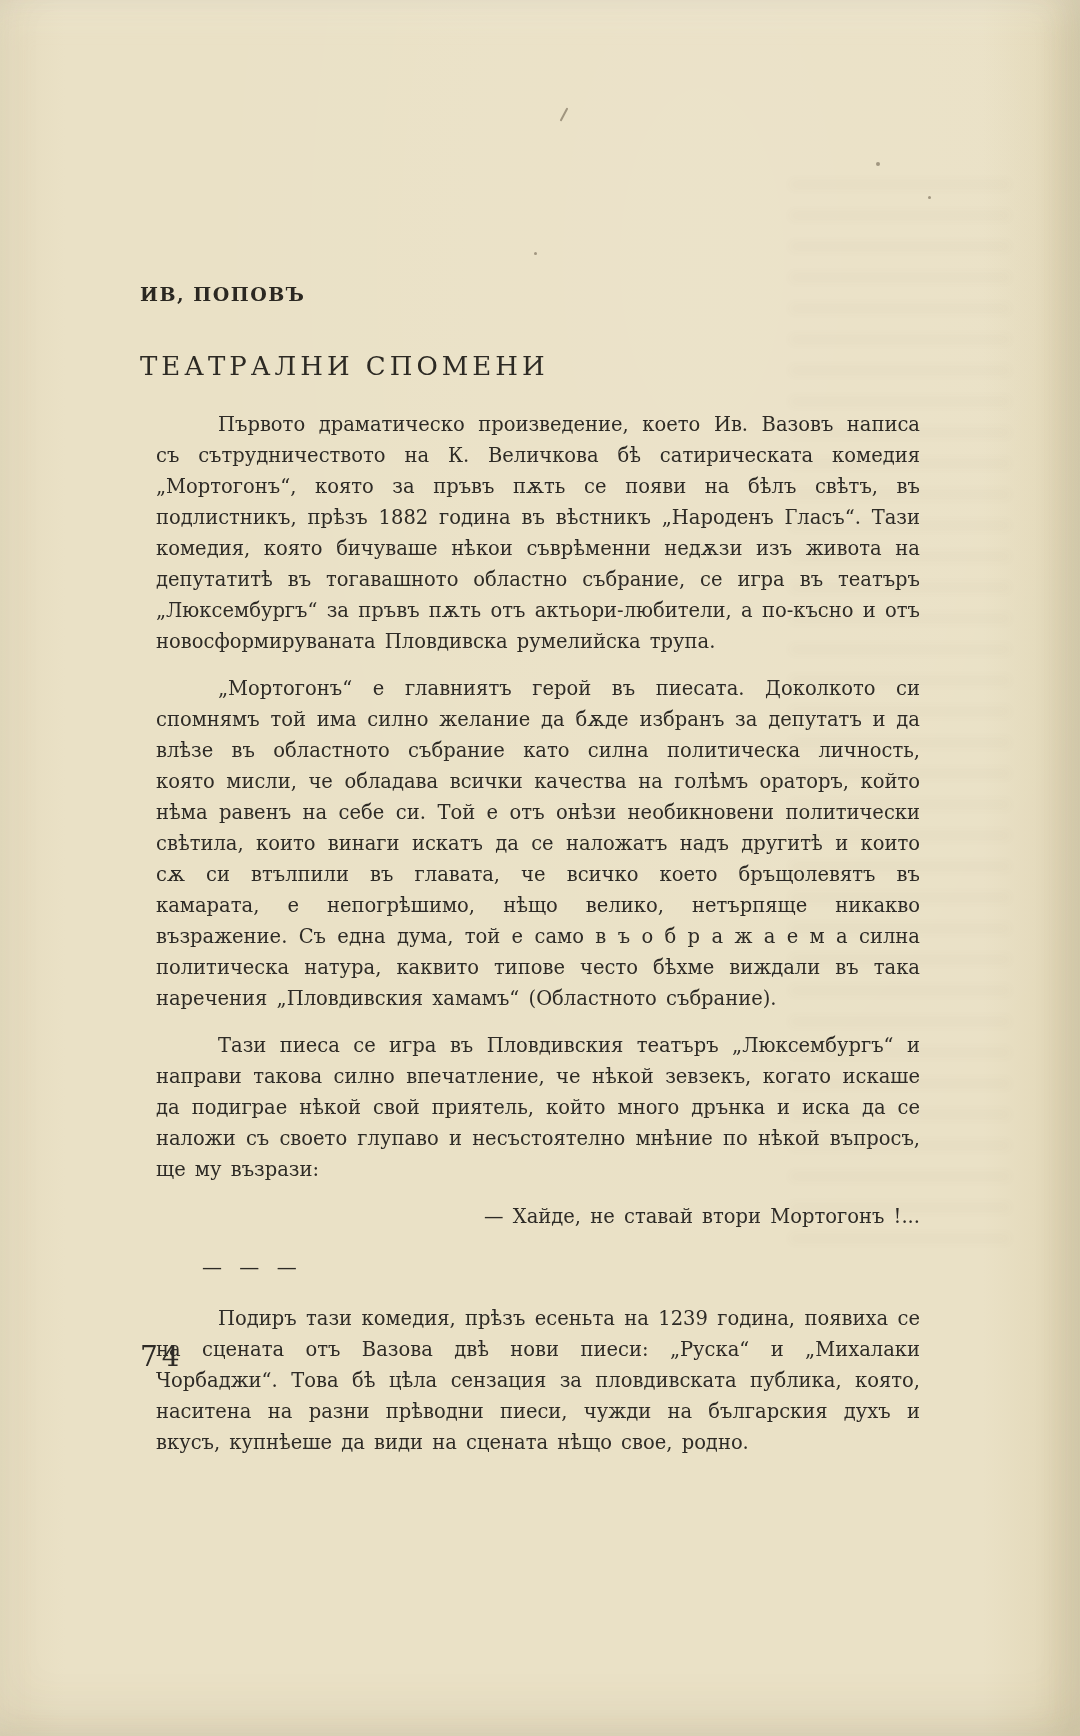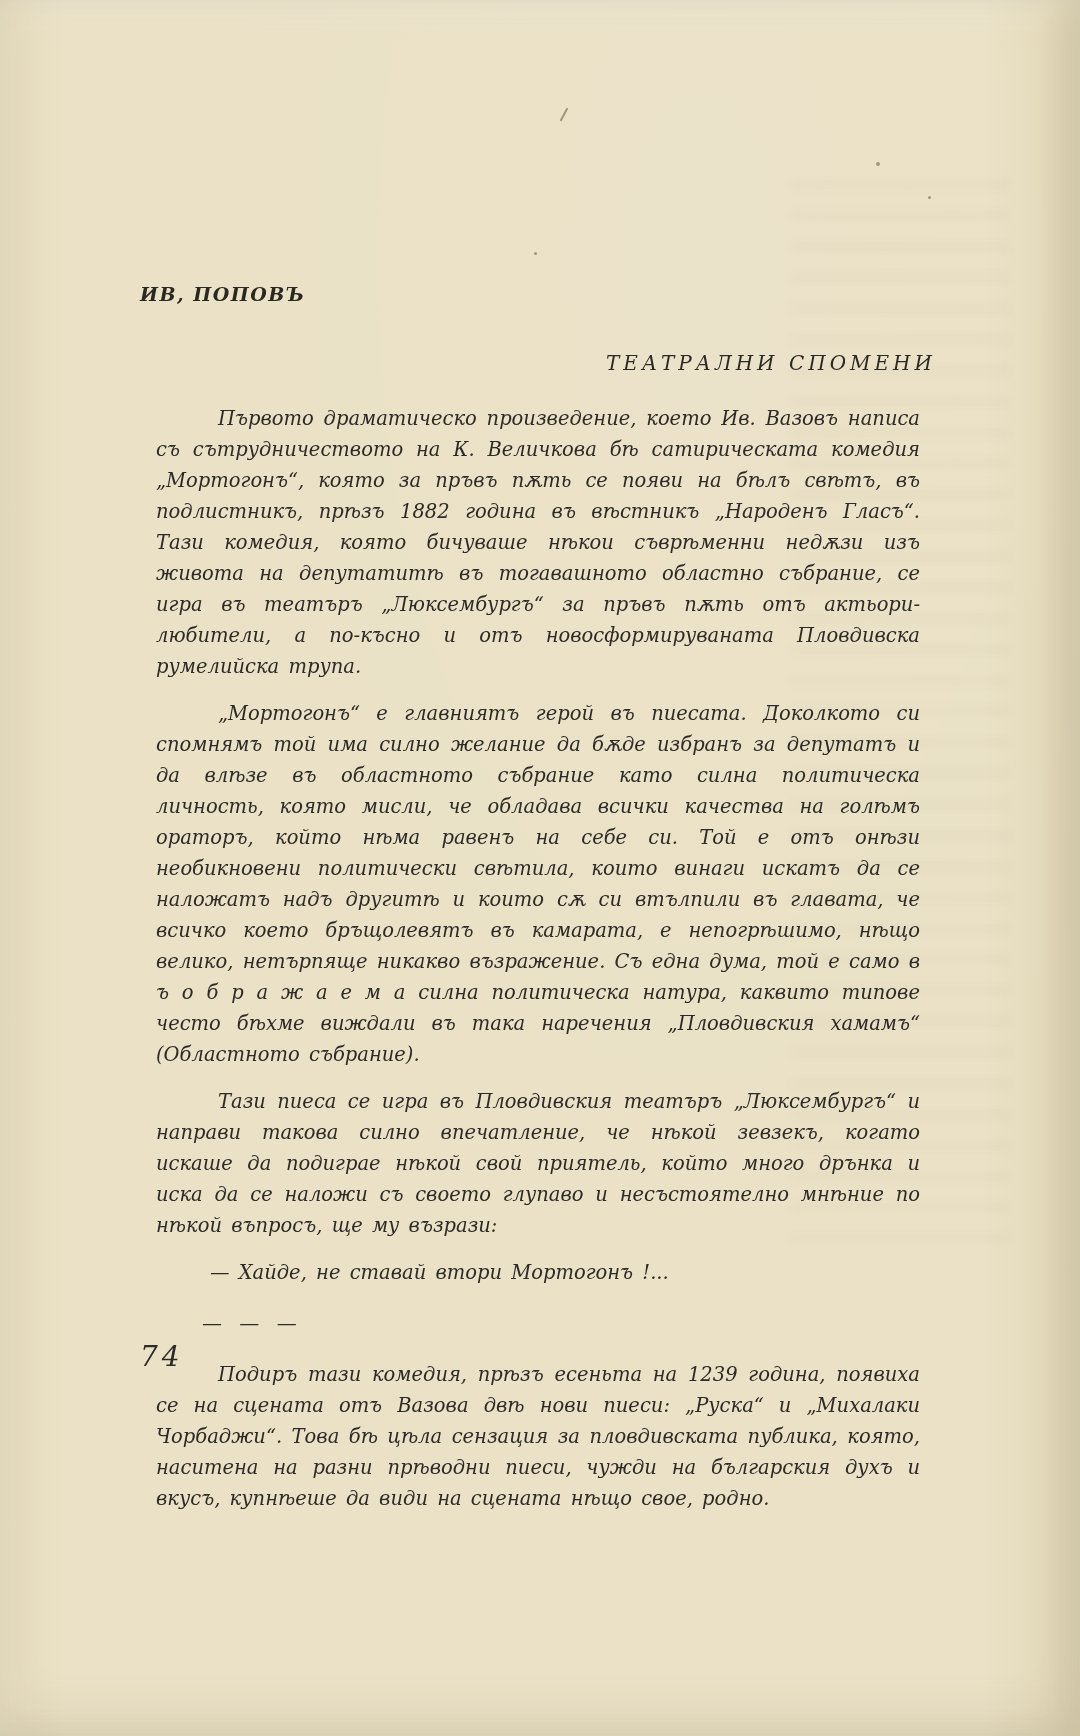--- a/index.html
+++ b/index.html
@@ -16,57 +16,56 @@
     background:
       radial-gradient(ellipse at 65% 15%, rgba(255,255,255,0.06), transparent 55%),
       linear-gradient(90deg, #e4dabd 0%, #eae1c6 6%, #eae1c6 91%, #e0d5b4 100%),
       #e9dfc4;
     box-shadow:
       inset -18px 0 30px rgba(90, 75, 45, 0.10),
       inset 0 -26px 45px rgba(100, 85, 50, 0.08),
       inset 0 14px 30px rgba(255, 252, 240, 0.25);
     color: #2e2b26;
     font-family: "DejaVu Serif", "DejaVu Sans", serif;
-    font-style: italic;
   }
   .content {
     position: absolute;
     left: 140px;
     top: 283px;
     width: 796px;
   }
   .author {
     font-size: 19px;
     font-weight: bold;
     letter-spacing: 1.5px;
     color: #2b2822;
   }
   .title {
     margin: 46px 0 0 0;
-    text-align: right;
-    font-size: 20px;
+    text-align: left;
+    font-size: 26px;
     font-weight: normal;
     letter-spacing: 4px;
     color: #2d2a24;
   }
   .body-text {
     margin-top: 28px;
     font-size: 19.5px;
     line-height: 31px;
     word-spacing: 3px;
   }
   p.para {
     margin: 16px;
     text-indent: 62px;
     text-align: justify;
   }
   p.dialogue {
-    margin: 8px;
+    margin: 16px;
     text-indent: 62px;
-    text-align: left;
+    text-align: right;
   }
   .separator {
     margin: 20px 0 20px 62px;
     font-size: 20px;
     letter-spacing: 4px;
     color: #2e2b26;
   }
   .page-number {
     position: absolute;
     left: 140px;

